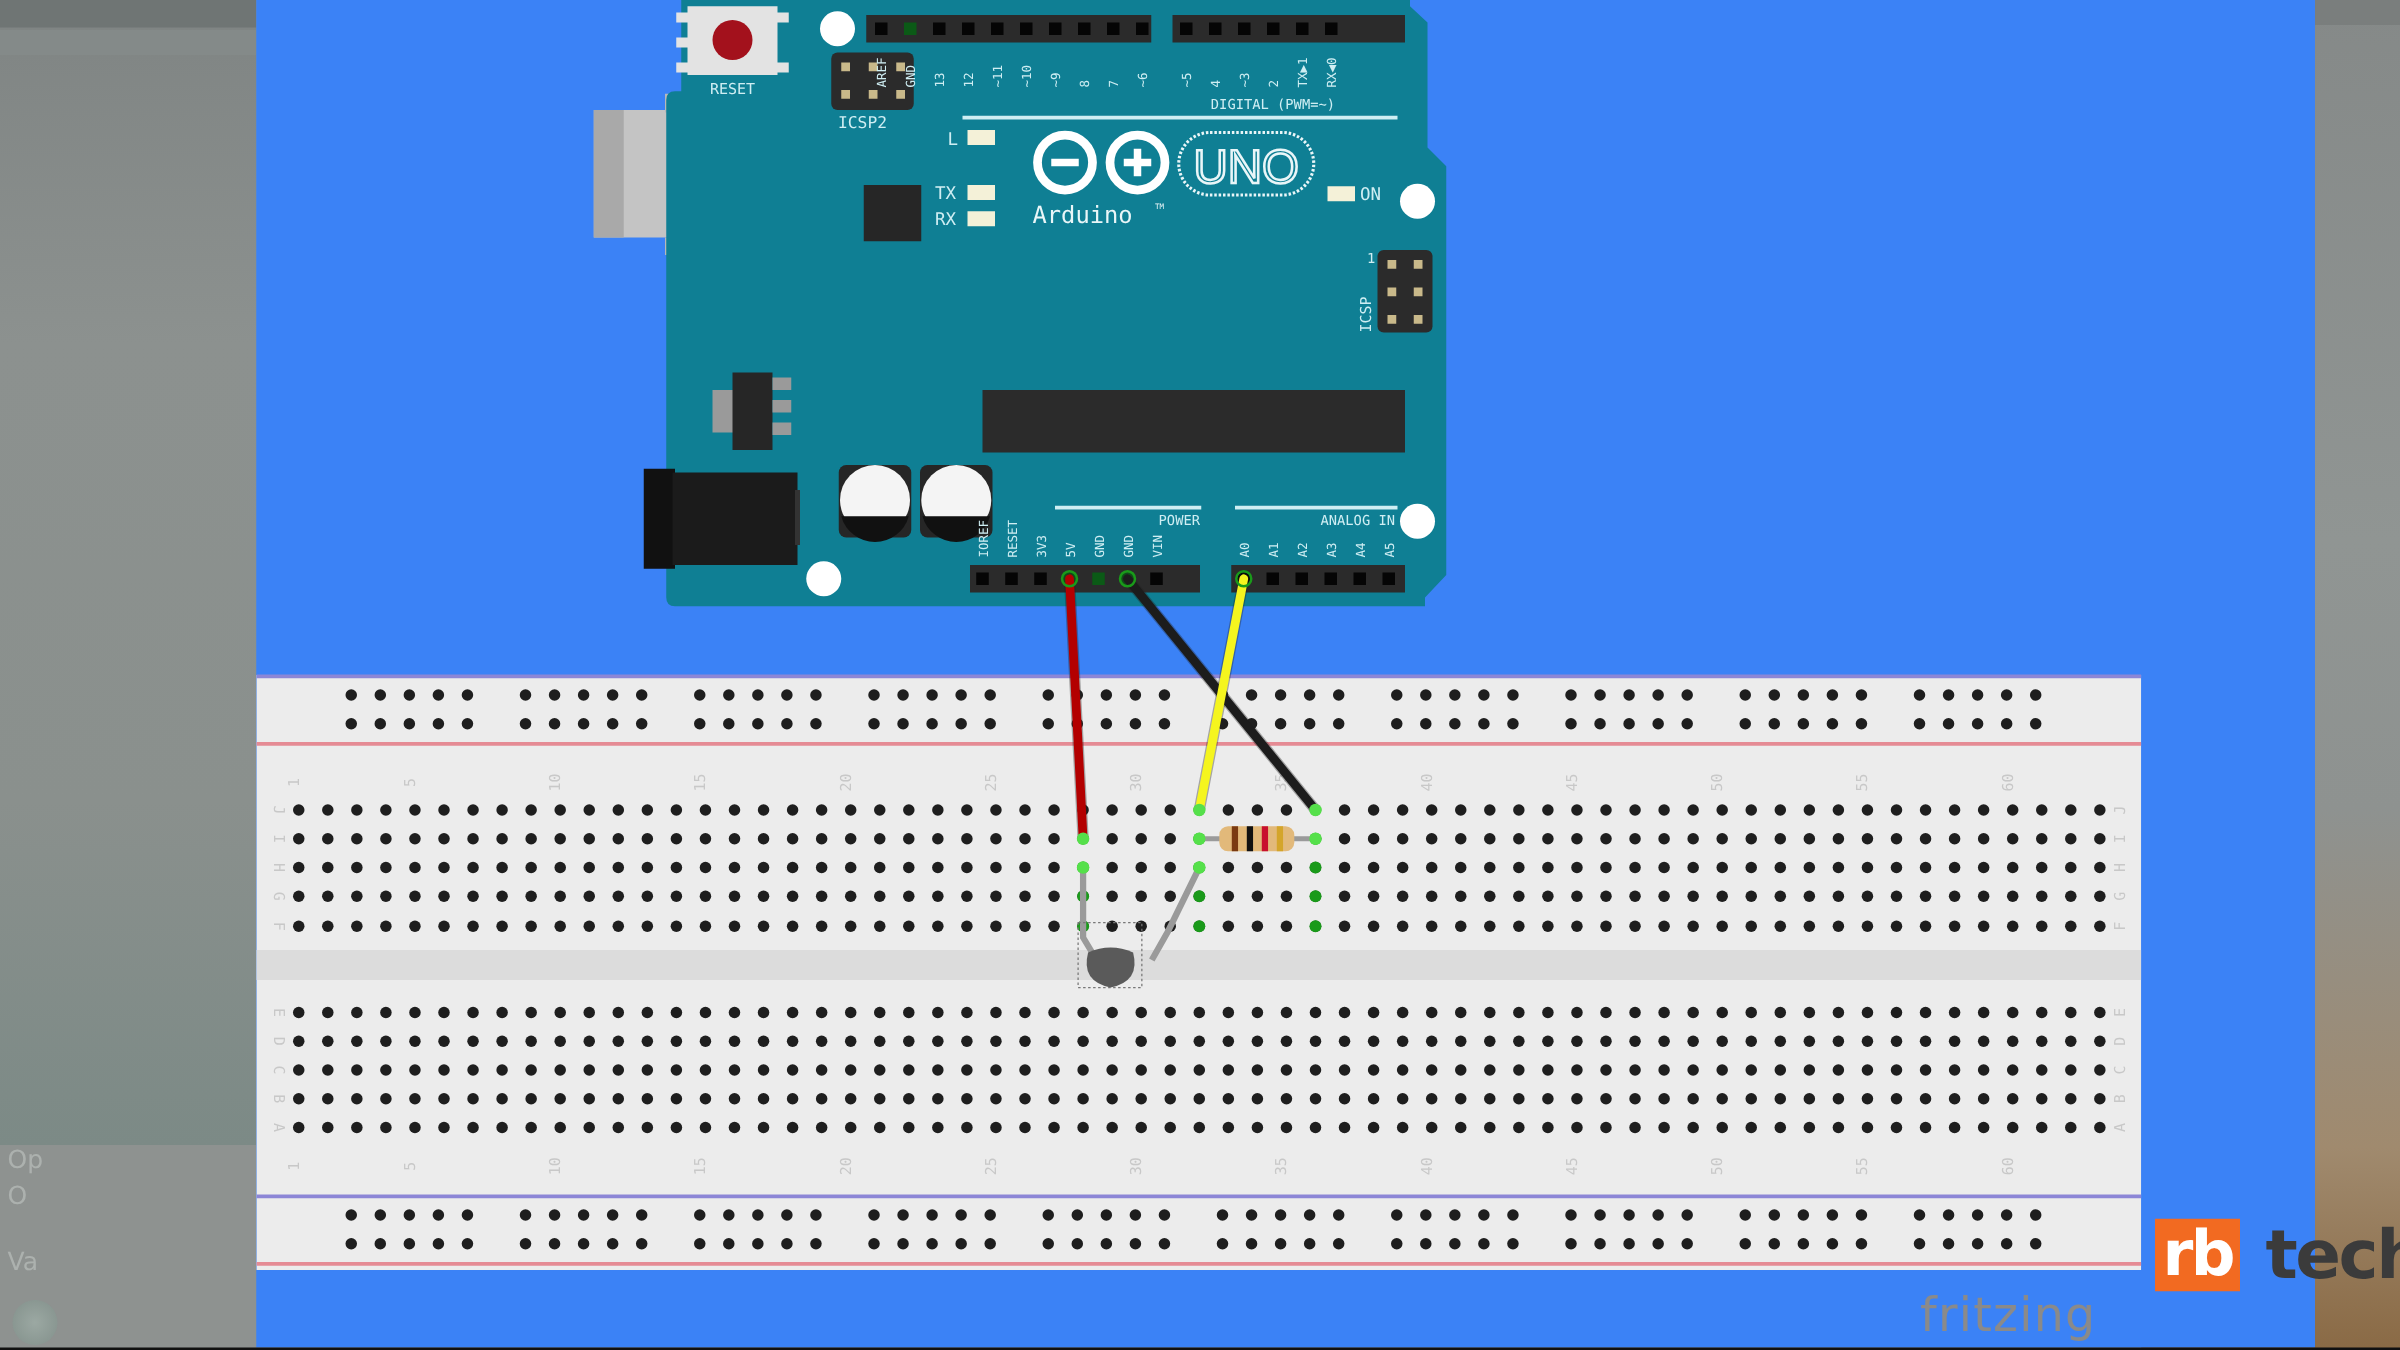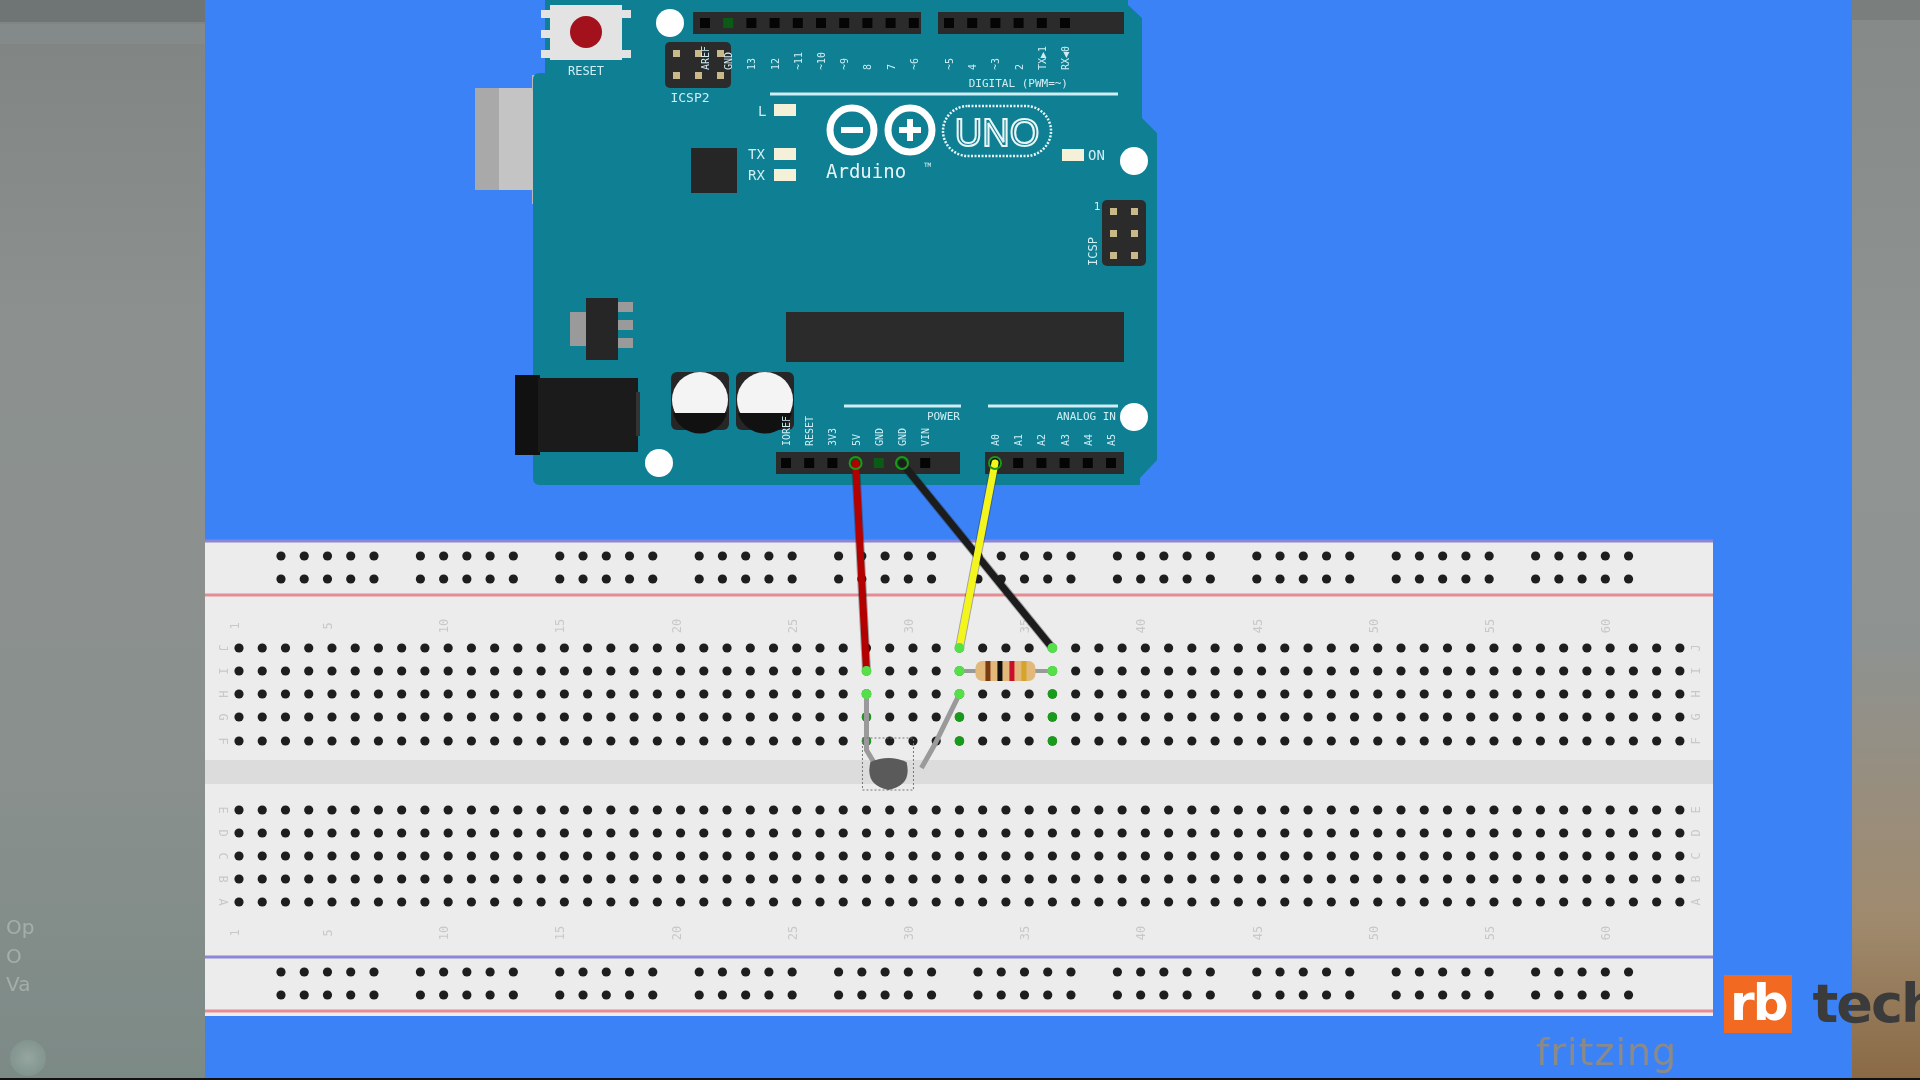--- a/index.html
+++ b/index.html
@@ -1,17 +1,17 @@
 <!DOCTYPE html>
 <html><head>
 <meta charset="utf-8">
 <style>
   html,body{margin:0;padding:0;}
   body{width:1920px;height:1080px;overflow:hidden;background:#8e9290;position:relative;font-family:"DejaVu Sans",sans-serif;}
-  .bg-left{position:absolute;left:0;top:0;width:205px;height:1080px;background:linear-gradient(180deg,#7f8483 0%,#8c918f 30%,#8a908d 70%,#7c8a86 100%);filter:blur(0px);}
+  .bg-left{position:absolute;left:0;top:0;width:205px;height:916px;background:linear-gradient(180deg,#7f8483 0%,#8c918f 30%,#8a908d 70%,#7c8a86 100%);filter:blur(0px);}
   .bg-left .bar{position:absolute;left:0;top:0;width:205px;height:22px;background:#6f7574;}
   .bg-left .bar2{position:absolute;left:0;top:24px;width:205px;height:20px;background:#848a89;}
   .bg-left .ghost{position:absolute;left:6px;color:rgba(230,235,233,0.35);font-size:20px;}
   .bg-left .orb{position:absolute;left:10px;top:1040px;width:36px;height:36px;border-radius:50%;background:radial-gradient(circle,#a4b8b0,#7a8f88);opacity:.6;}
   .bg-right{position:absolute;left:1713px;top:0;width:207px;height:1080px;background:linear-gradient(180deg,#858988 0%,#909593 40%,#8e9290 60%,#a08a6e 85%,#8a6a45 100%);}
   .bg-right .bar{position:absolute;left:0;top:0;width:207px;height:20px;background:#7a7e7d;}
   .canvas{position:absolute;left:205px;top:0;width:1647px;height:1078px;background:#3b82f6;overflow:hidden;}
   .bottom-strip{position:absolute;left:0;top:1078px;width:1920px;height:2px;background:#111;}
   svg text{font-family:"DejaVu Sans Mono",monospace;}
   .brand{position:absolute;left:1724px;top:975px;display:flex;align-items:center;}
@@ -20,21 +20,21 @@
   .fritzing{position:absolute;left:1536px;top:1030px;color:#8a8a8a;font-family:"DejaVu Sans",sans-serif;font-size:38px;letter-spacing:1px;}
 </style>
 </head>
 <body>
 
 <div class="bg-left">
   <div class="bar"></div>
   <div class="bar2"></div>
   <div class="ghost" style="top:915px">Op</div>
   <div class="ghost" style="top:944px">O</div>
-  <div class="ghost" style="top:972px">Va</div>
+  <div class="ghost" style="top:997px">Va</div>
   <div class="orb"></div>
 </div>
 <div class="bg-right">
   <div class="bar"></div>
 </div>
 
 <div class="canvas">
   <svg id="scene" width="1508" height="1078" viewBox="205 0 1508 1078" xmlns="http://www.w3.org/2000/svg">
 
     <g id="breadboard">

